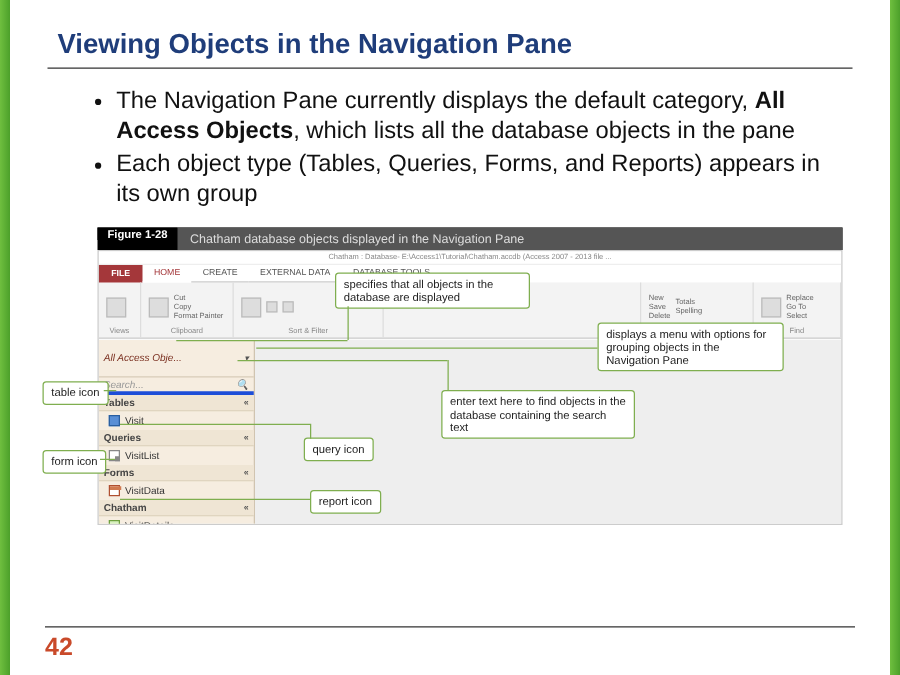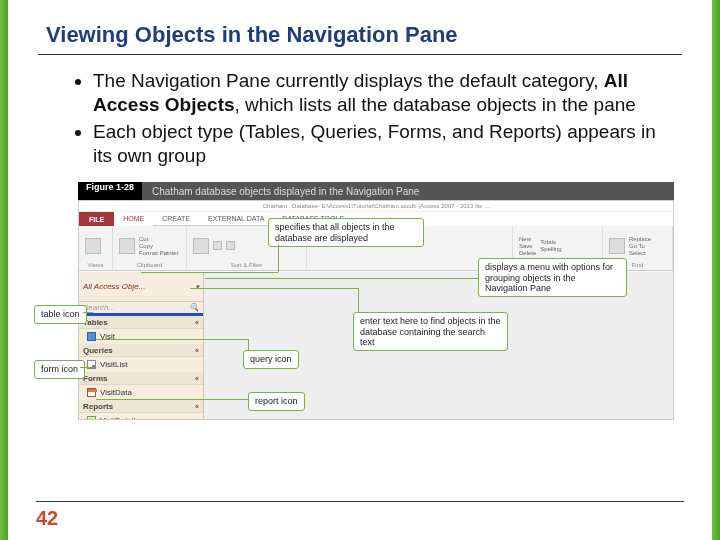--- a/index.html
+++ b/index.html
@@ -374,21 +374,21 @@
         </div>
         <div class="nav-group-h">
           <span>Forms</span>
           <span class="chev">«</span>
         </div>
         <div class="nav-item">
           <div class="frm-icon"></div>
           <span>VisitData</span>
         </div>
         <div class="nav-group-h">
-          <span>Reports</span>
+          <span>Chatham</span>
           <span class="chev">«</span>
         </div>
         <div class="nav-item">
           <div class="rpt-icon"></div>
           <span>VisitDetails</span>
         </div>
       </div>
 
       <div class="main-area"></div>
     </div>

